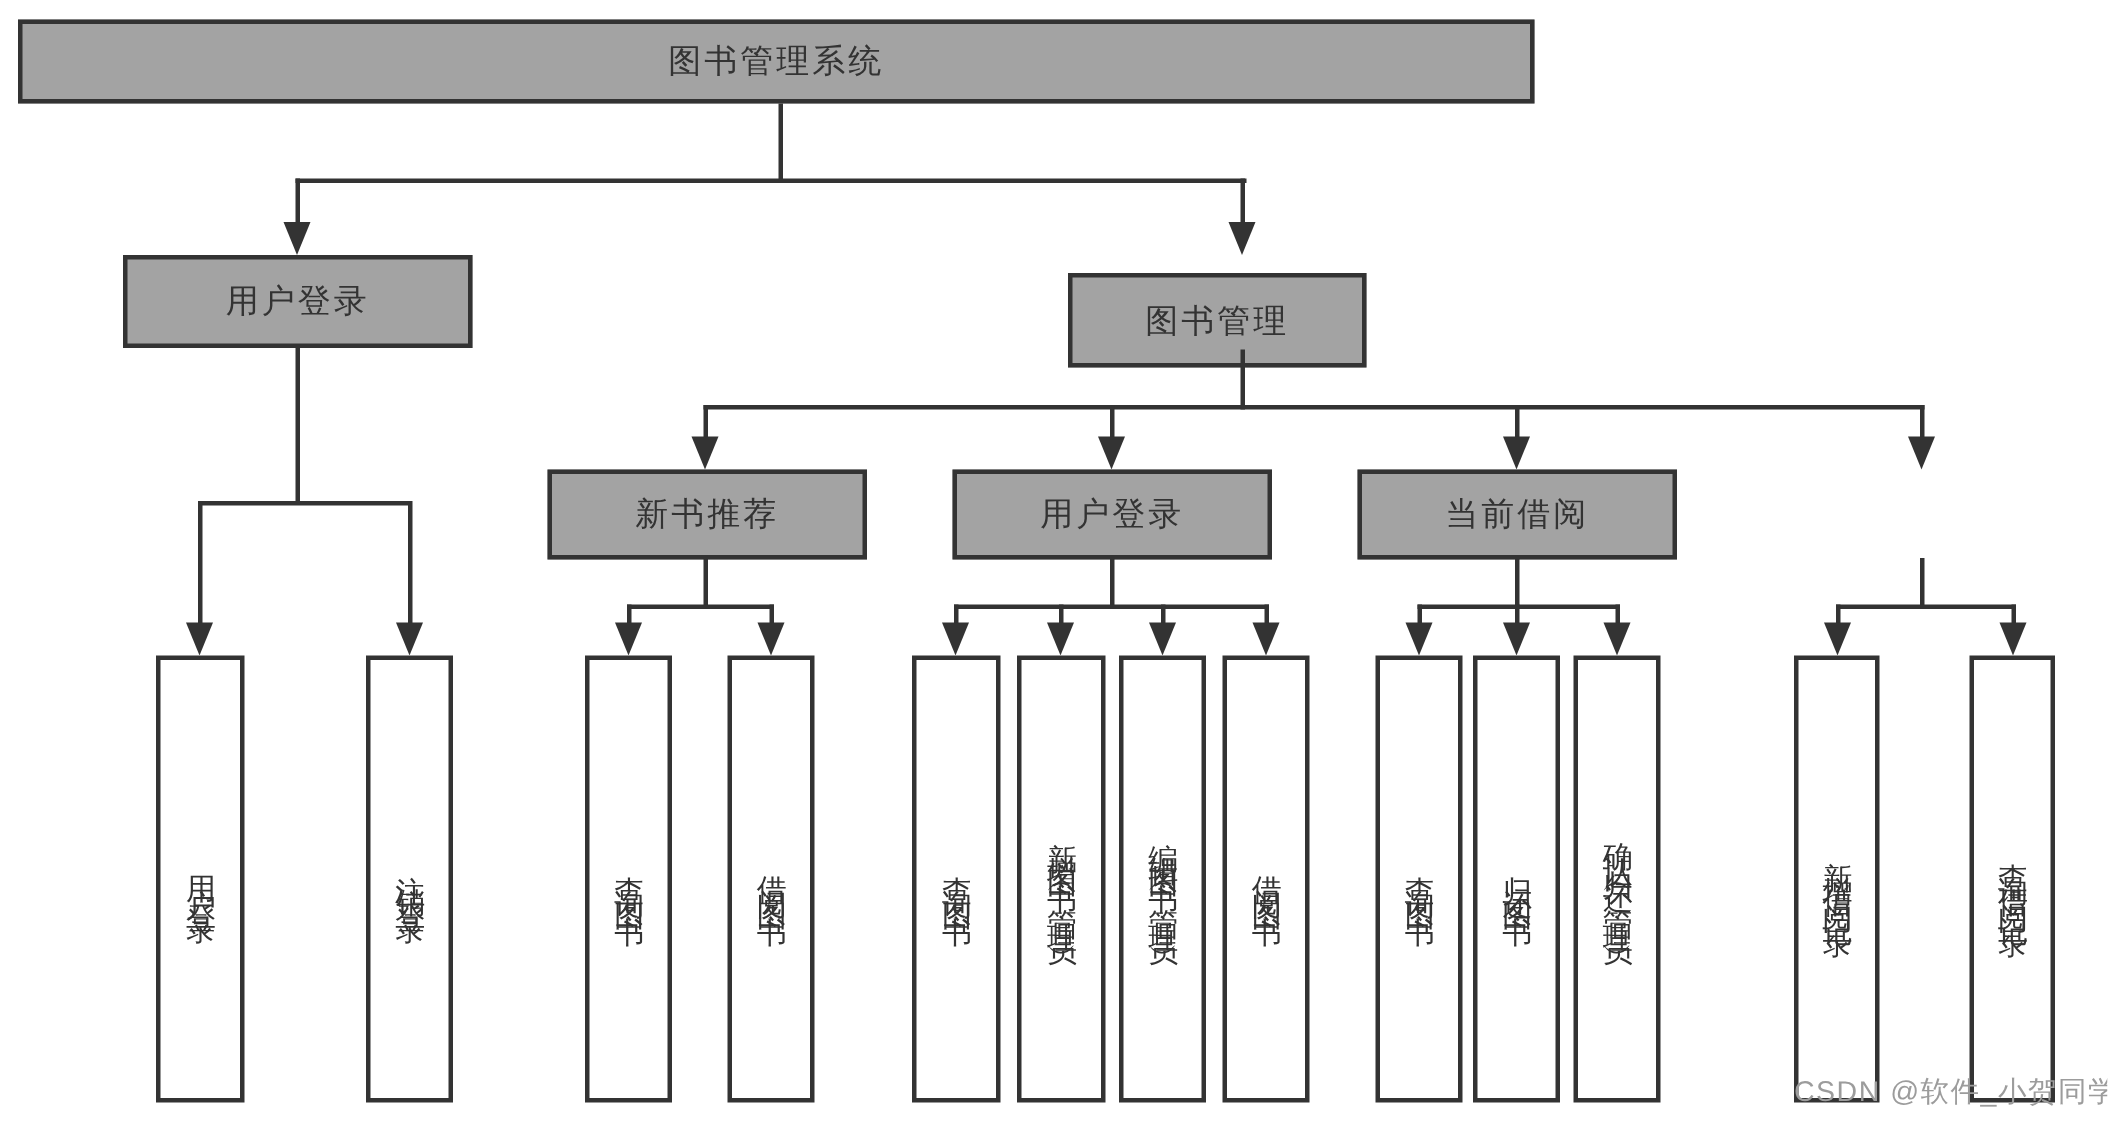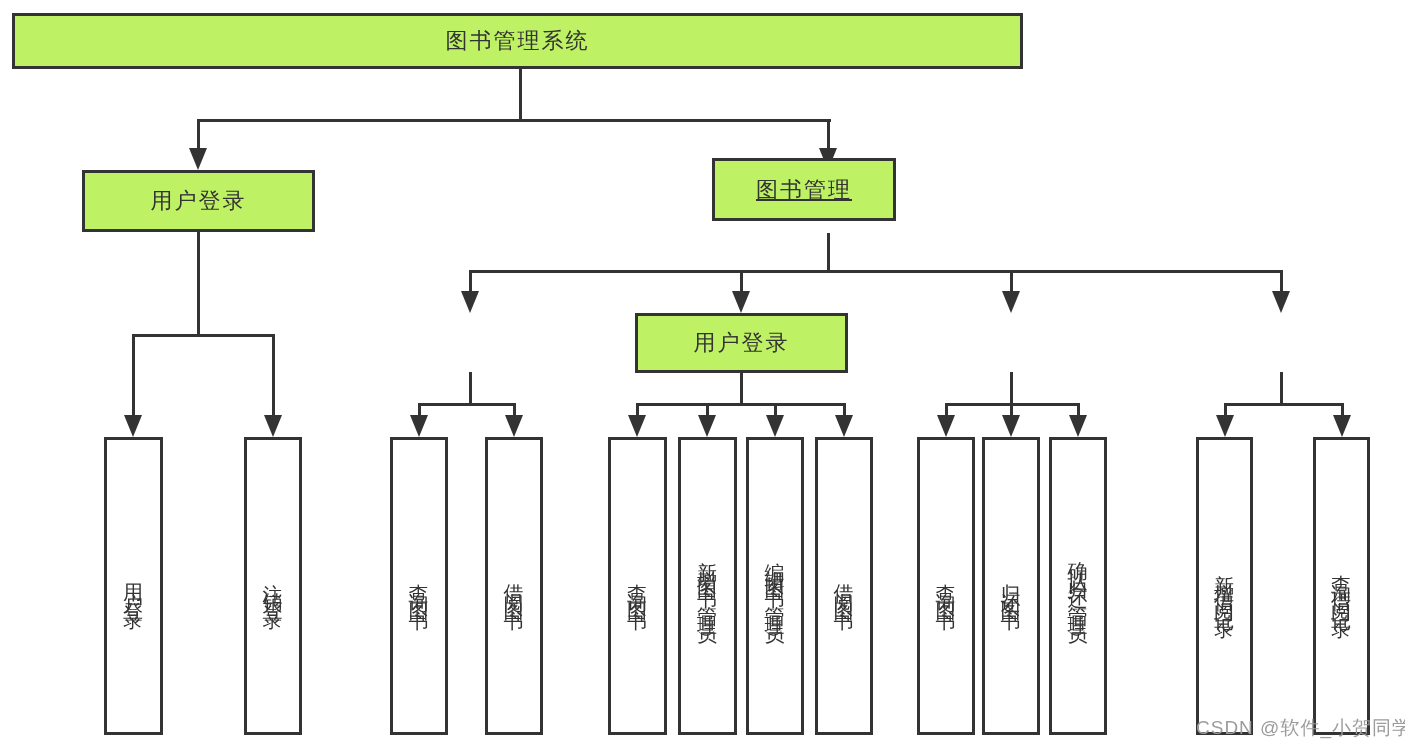--- a/index.html
+++ b/index.html
@@ -13,21 +13,21 @@
     position:relative;
     width:1405px;height:747px;
     background:var(--background);
     font-family:"Liberation Sans","DejaVu Sans",sans-serif;
     overflow:hidden;
   }
   .box{
     position:absolute;
     box-sizing:border-box;
     border:3px solid var(--line);
-    background:#bef264;
+    background:#a3a3a3;
     display:flex;align-items:center;justify-content:center;
     font-size:22px;letter-spacing:2px;color:var(--text);
     white-space:nowrap;
   }
   .vbox{
     position:absolute;
     top:437px;height:298px;
     box-sizing:border-box;
     border:3px solid var(--line);
     background:#ffffff;
@@ -72,21 +72,21 @@
   <div class="vline" style="left:519px;top:69px;height:52px;"></div>
   <div class="hline" style="left:197px;top:119px;width:634px;"></div>
   <div class="vline" style="left:197px;top:119px;height:33px;"></div>
   <div class="arrow" style="left:189px;top:148px;"></div>
   <div class="vline" style="left:827px;top:119px;height:33px;"></div>
   <div class="arrow" style="left:819px;top:148px;"></div>
 
   <div class="box" style="left:82px;top:170px;width:233px;height:62px;">
     <span>用户登录</span>
   </div>
-  <div class="box" style="left:712px;top:158px;width:184px;height:63px;text-decoration:underline;">
+  <div class="box" style="left:712px;top:182px;width:199px;height:63px;">
     <span>图书管理</span>
   </div>
 
   <div class="vline" style="left:197px;top:232px;height:104px;"></div>
   <div class="hline" style="left:132px;top:334px;width:142px;"></div>
   <div class="vline" style="left:132px;top:334px;height:83px;"></div>
   <div class="arrow" style="left:124px;top:415px;"></div>
   <div class="vline" style="left:272px;top:334px;height:83px;"></div>
   <div class="arrow" style="left:264px;top:415px;"></div>
 
@@ -94,22 +94,28 @@
   <div class="hline" style="left:469px;top:270px;width:814px;"></div>
   <div class="vline" style="left:469px;top:270px;height:25px;"></div>
   <div class="arrow" style="left:461px;top:291px;"></div>
   <div class="vline" style="left:740px;top:270px;height:25px;"></div>
   <div class="arrow" style="left:732px;top:291px;"></div>
   <div class="vline" style="left:1010px;top:270px;height:25px;"></div>
   <div class="arrow" style="left:1002px;top:291px;"></div>
   <div class="vline" style="left:1280px;top:270px;height:25px;"></div>
   <div class="arrow" style="left:1272px;top:291px;"></div>
 
+  <div class="box" style="left:365px;top:313px;width:213px;height:60px;">
+    <span>新书推荐</span>
+  </div>
   <div class="box" style="left:635px;top:313px;width:213px;height:60px;">
     <span>用户登录</span>
+  </div>
+  <div class="box" style="left:905px;top:313px;width:213px;height:60px;">
+    <span>当前借阅</span>
   </div>
 
   <div class="vline" style="left:469px;top:372px;height:33px;"></div>
   <div class="hline" style="left:418px;top:403px;width:98px;"></div>
   <div class="vline" style="left:418px;top:403px;height:16px;"></div>
   <div class="arrow" style="left:410px;top:415px;"></div>
   <div class="vline" style="left:513px;top:403px;height:16px;"></div>
   <div class="arrow" style="left:505px;top:415px;"></div>
 
   <div class="vline" style="left:740px;top:372px;height:33px;"></div>

